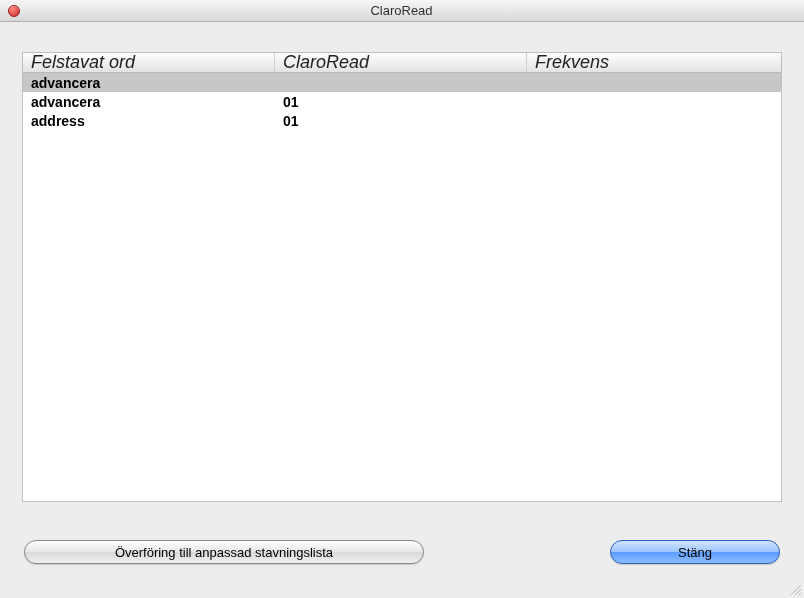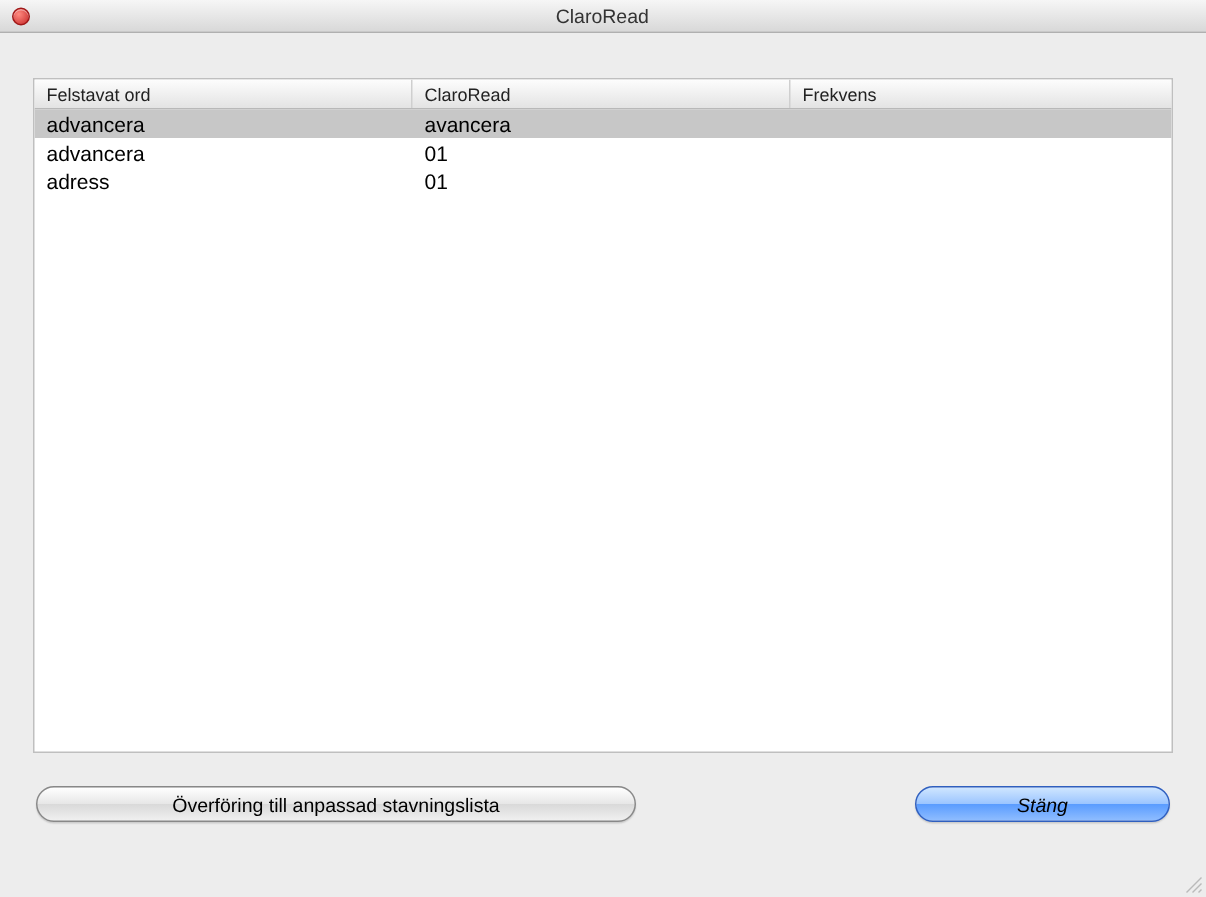--- a/index.html
+++ b/index.html
@@ -47,46 +47,48 @@
       overflow: hidden;
     }
     .table-header {
       display: flex;
       background: linear-gradient(#fdfdfd, #e3e3e3);
       border-bottom: 1px solid #b8b8b8;
       height: 20px;
     }
     .table-header .col {
       padding: 2px 8px;
-      font-size: 12px;
+      font-size: 18px;
       color: #222;
       border-right: 1px solid #cfcfcf;
       display: flex;
       align-items: center;
+      font-style: italic;
     }
     .table-header .col:last-child { border-right: none; }
     .table-body .row {
       display: flex;
       height: 19px;
     }
     .table-body .row.selected {
       background: #c7c7c7;
     }
     .table-body .cell {
       padding: 1px 8px;
       font-size: 14px;
       color: #000;
       display: flex;
       align-items: center;
+      font-weight: bold;
     }
     .col-mis, .cell-mis { width: 252px; }
     .col-cor, .cell-cor { width: 252px; }
     .col-freq, .cell-freq { flex: 1; }
     .button-row {
-      margin-top: 22px;
+      margin-top: 38px;
       display: flex;
       justify-content: space-between;
       align-items: flex-start;
       padding: 0 2px;
     }
     .mac-button {
       height: 24px;
       border-radius: 12px;
       padding: 0 20px;
       font-size: 13px;
@@ -99,21 +101,20 @@
       background: linear-gradient(#ffffff, #e6e6e6 50%, #d9d9d9 51%, #f0f0f0);
       box-shadow: 0 1px 1px rgba(0,0,0,0.15);
       color: #000;
       min-width: 100px;
     }
     .mac-button.default {
       border: 1px solid #2f5fbf;
       background: linear-gradient(#cfe6ff, #9cc5ff 49%, #5a9cff 51%, #8fbdff);
       min-width: 170px;
       font-weight: 500;
-      font-style: italic;
     }
     .transfer-btn { min-width: 400px; }
     .resize-grip {
       position: absolute;
       right: 2px;
       bottom: 2px;
       width: 14px;
       height: 14px;
       opacity: 0.5;
     }
@@ -130,28 +131,27 @@
 <div class="content">
   <div class="table-wrap">
     <div class="table-header">
       <div class="col col-mis">Felstavat ord</div>
       <div class="col col-cor">ClaroRead</div>
       <div class="col col-freq">Frekvens</div>
     </div>
     <div class="table-body" id="table-body">
         <div class="row selected">
           <div class="cell cell-mis">advancera</div>
-          <div class="cell cell-cor">avancera</div>
         </div>
         <div class="row">
           <div class="cell cell-mis">advancera</div>
           <div class="cell cell-freq">01</div>
         </div>
         <div class="row">
-          <div class="cell cell-cor">adress</div>
+          <div class="cell cell-mis">address</div>
           <div class="cell cell-freq">01</div>
         </div>
       </div>
   </div>
 
   <div class="button-row">
     <button class="mac-button transfer-btn">Överföring till anpassad stavningslista</button>
     <button class="mac-button default">Stäng</button>
   </div>
 </div>

